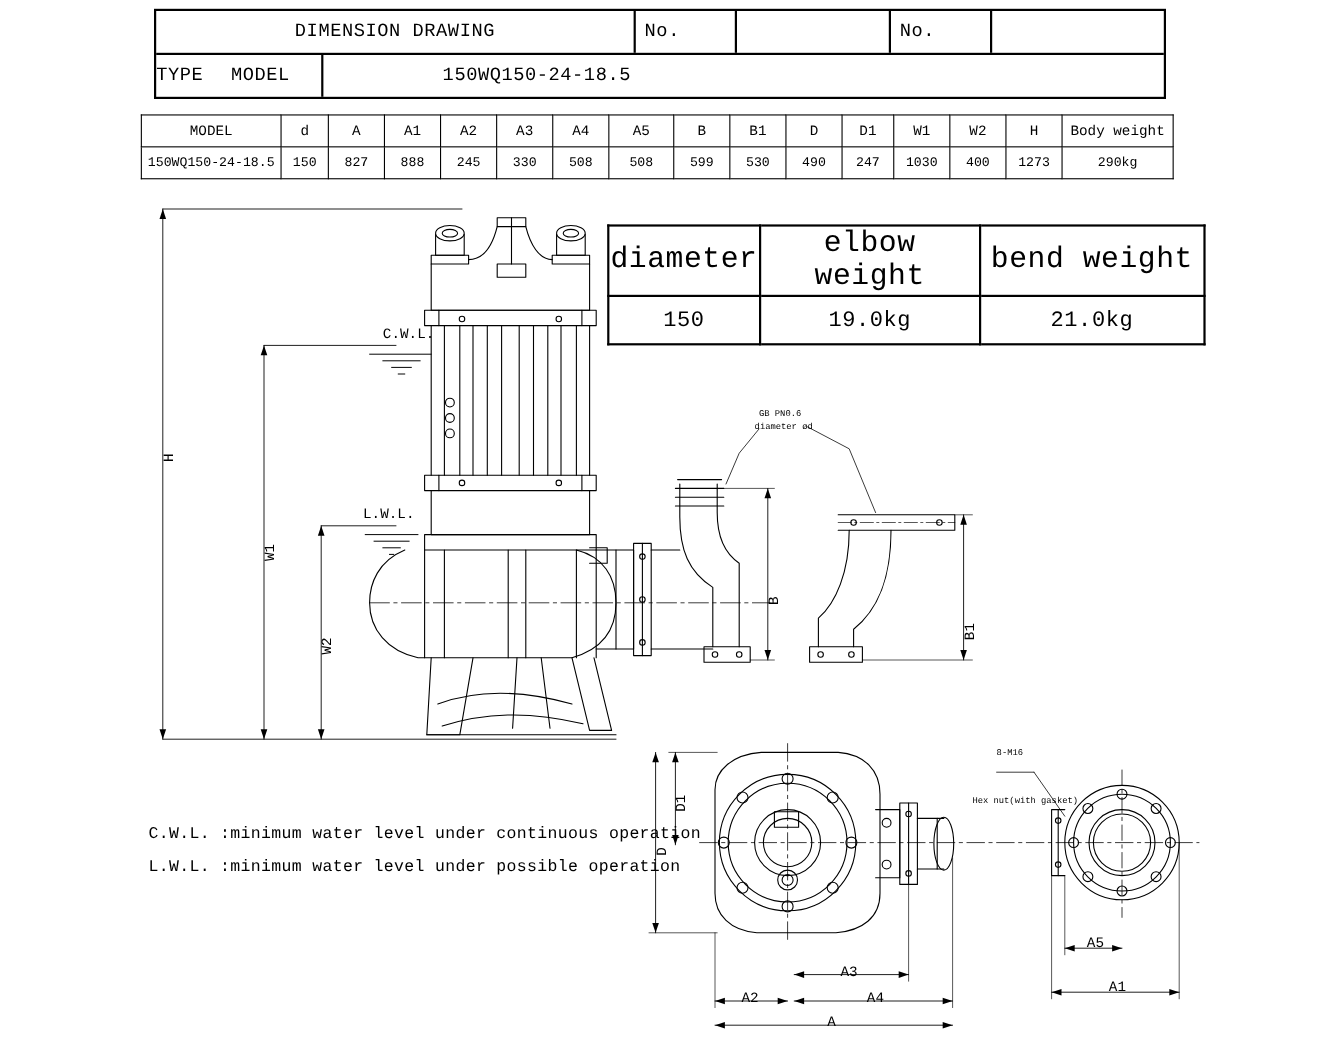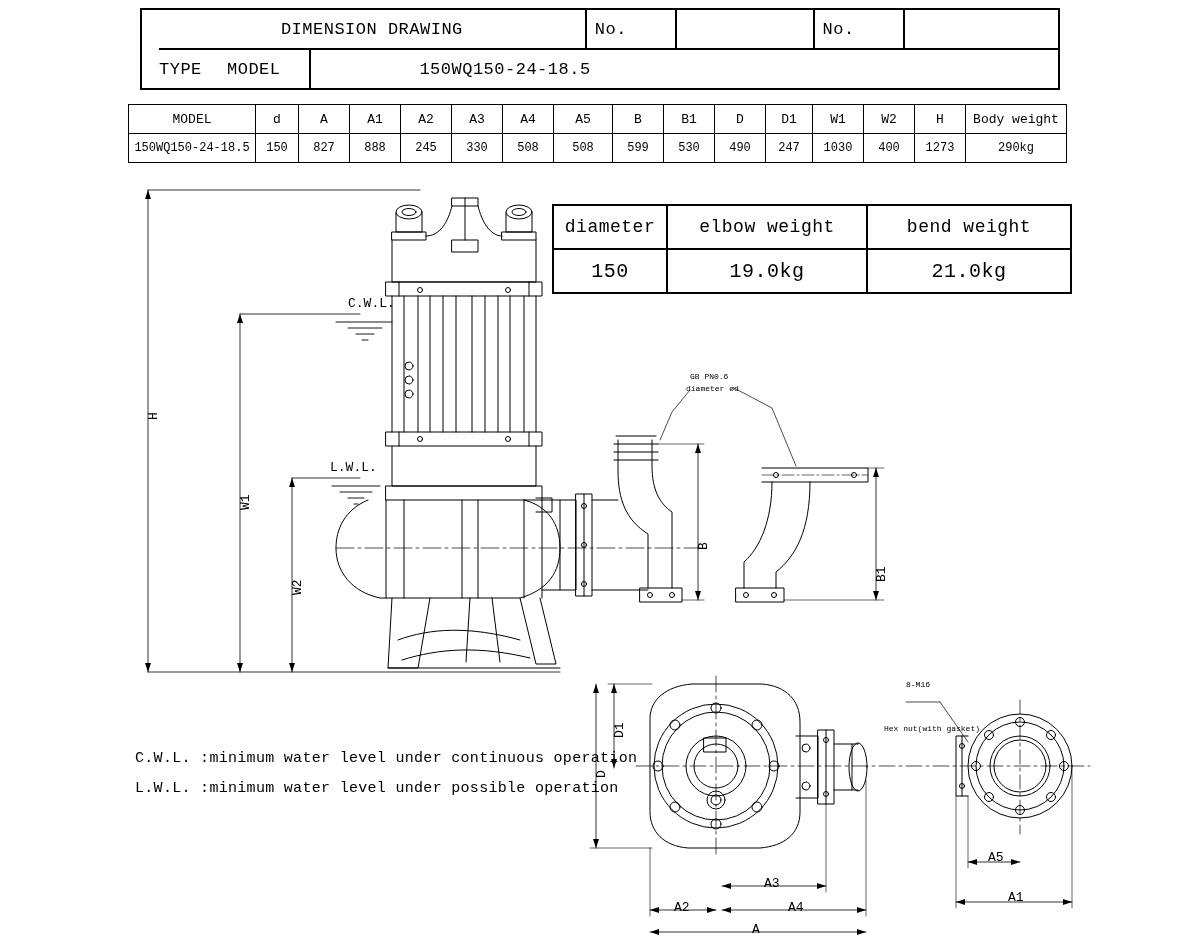--- a/index.html
+++ b/index.html
@@ -26,21 +26,20 @@
     position: absolute;
     left: 140px;
     top: 8px;
     width: 920px;
     border: 2px solid #000;
     box-sizing: border-box;
   }
   .tb-row {
     display: flex;
     height: 38px;
-    margin-left: 17px;
   }
   .tb-row.r1 { border-bottom: 2px solid #000; }
   .tb-cell {
     display: flex;
     align-items: center;
     box-sizing: border-box;
     font-size: 17px;
     letter-spacing: 0.5px;
   }
   .tb-cell.bd-r { border-right: 2px solid #000; }
@@ -75,21 +74,21 @@
   
   .weight-table {
     position: absolute;
     left: 552px;
     top: 204px;
     border-collapse: collapse;
   }
   .weight-table td {
     border: 2px solid #000;
     text-align: center;
-    font-size: 18px;
+    font-size: 27px;
     height: 40px;
     font-family: "Liberation Mono", monospace;
     letter-spacing: 0.5px;
   }
   .weight-table .wt-val { font-size: 20px; }
 
   
   .notes {
     position: absolute;
     left: 135px;

